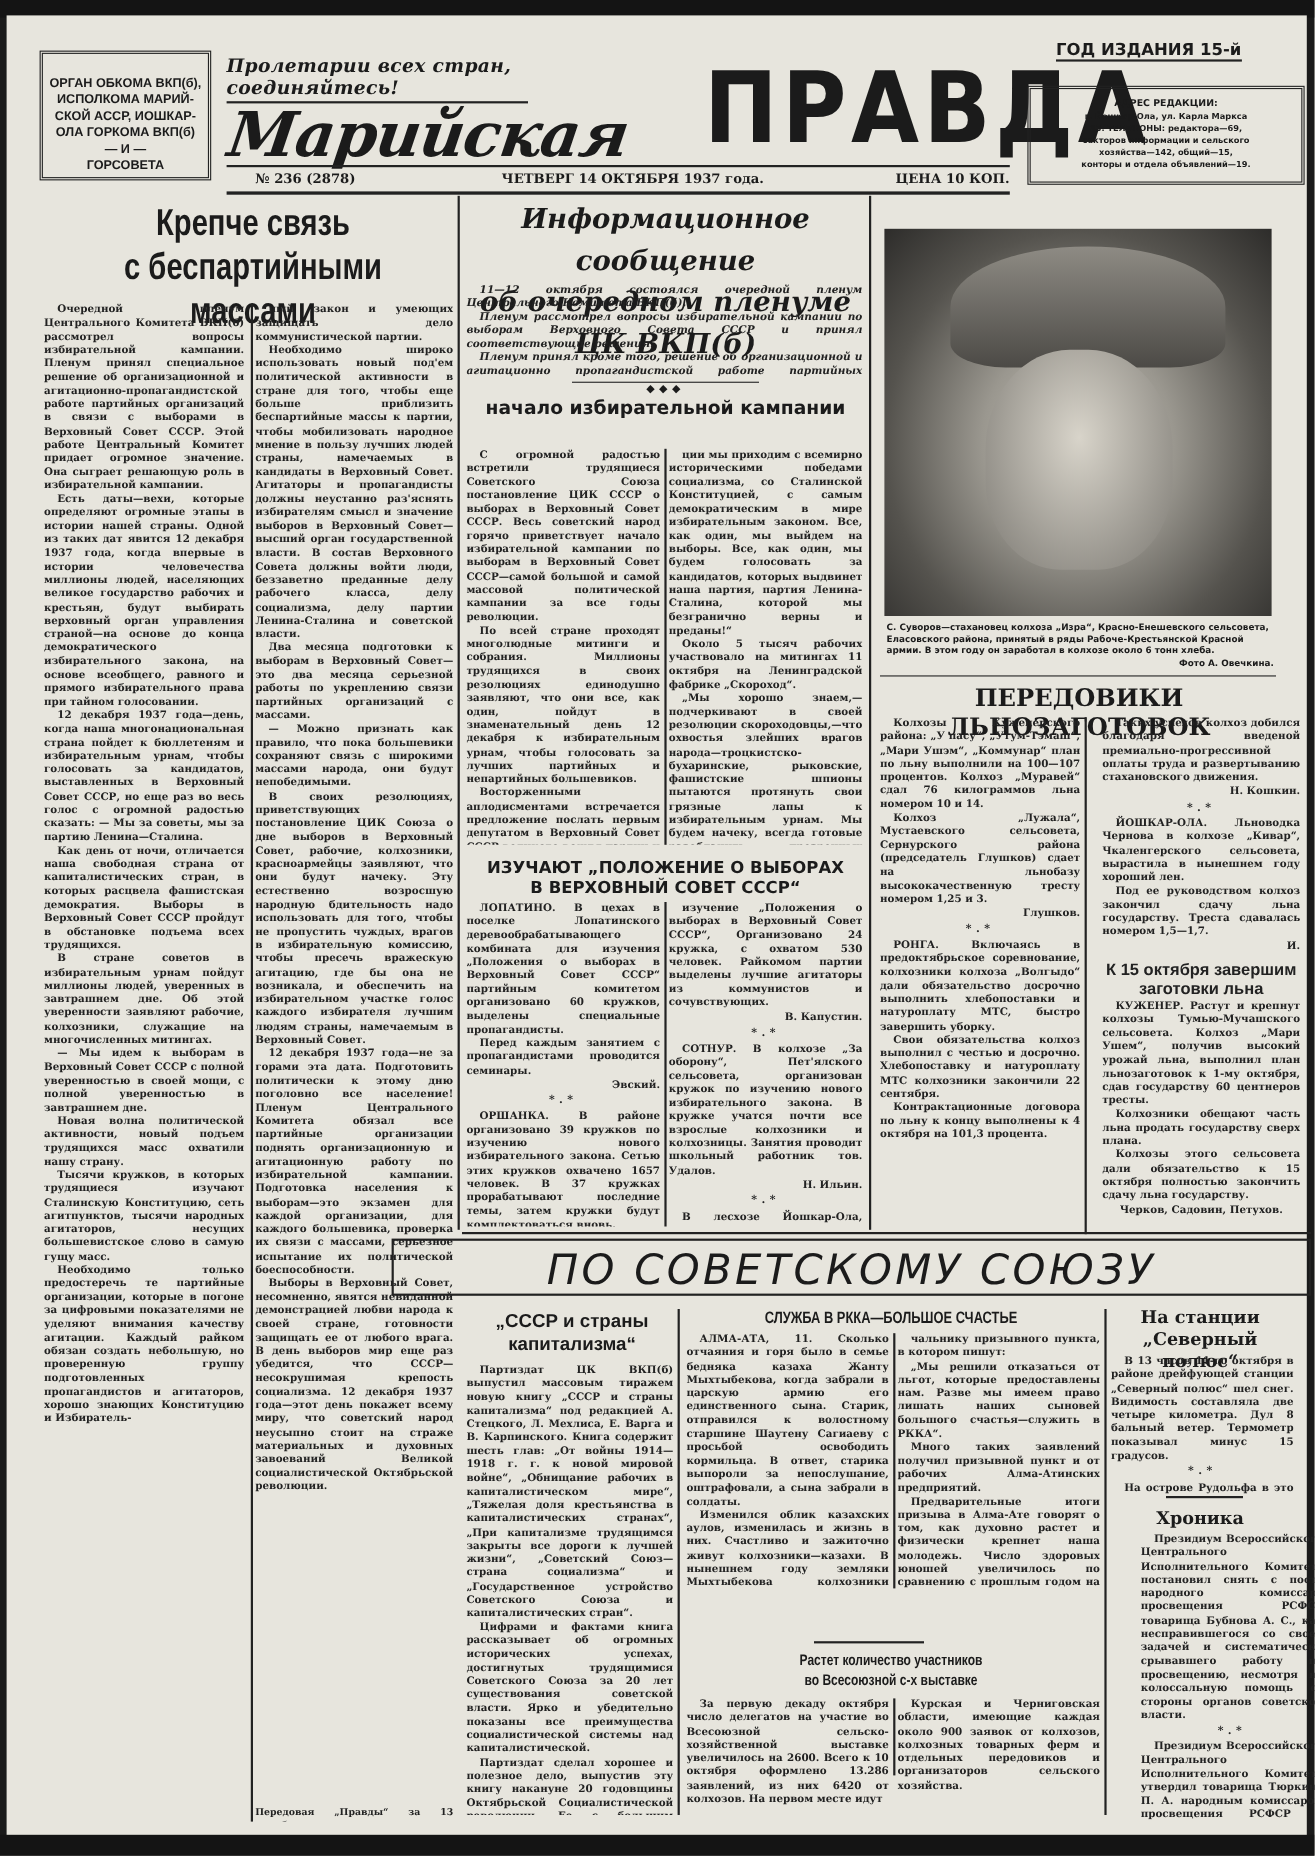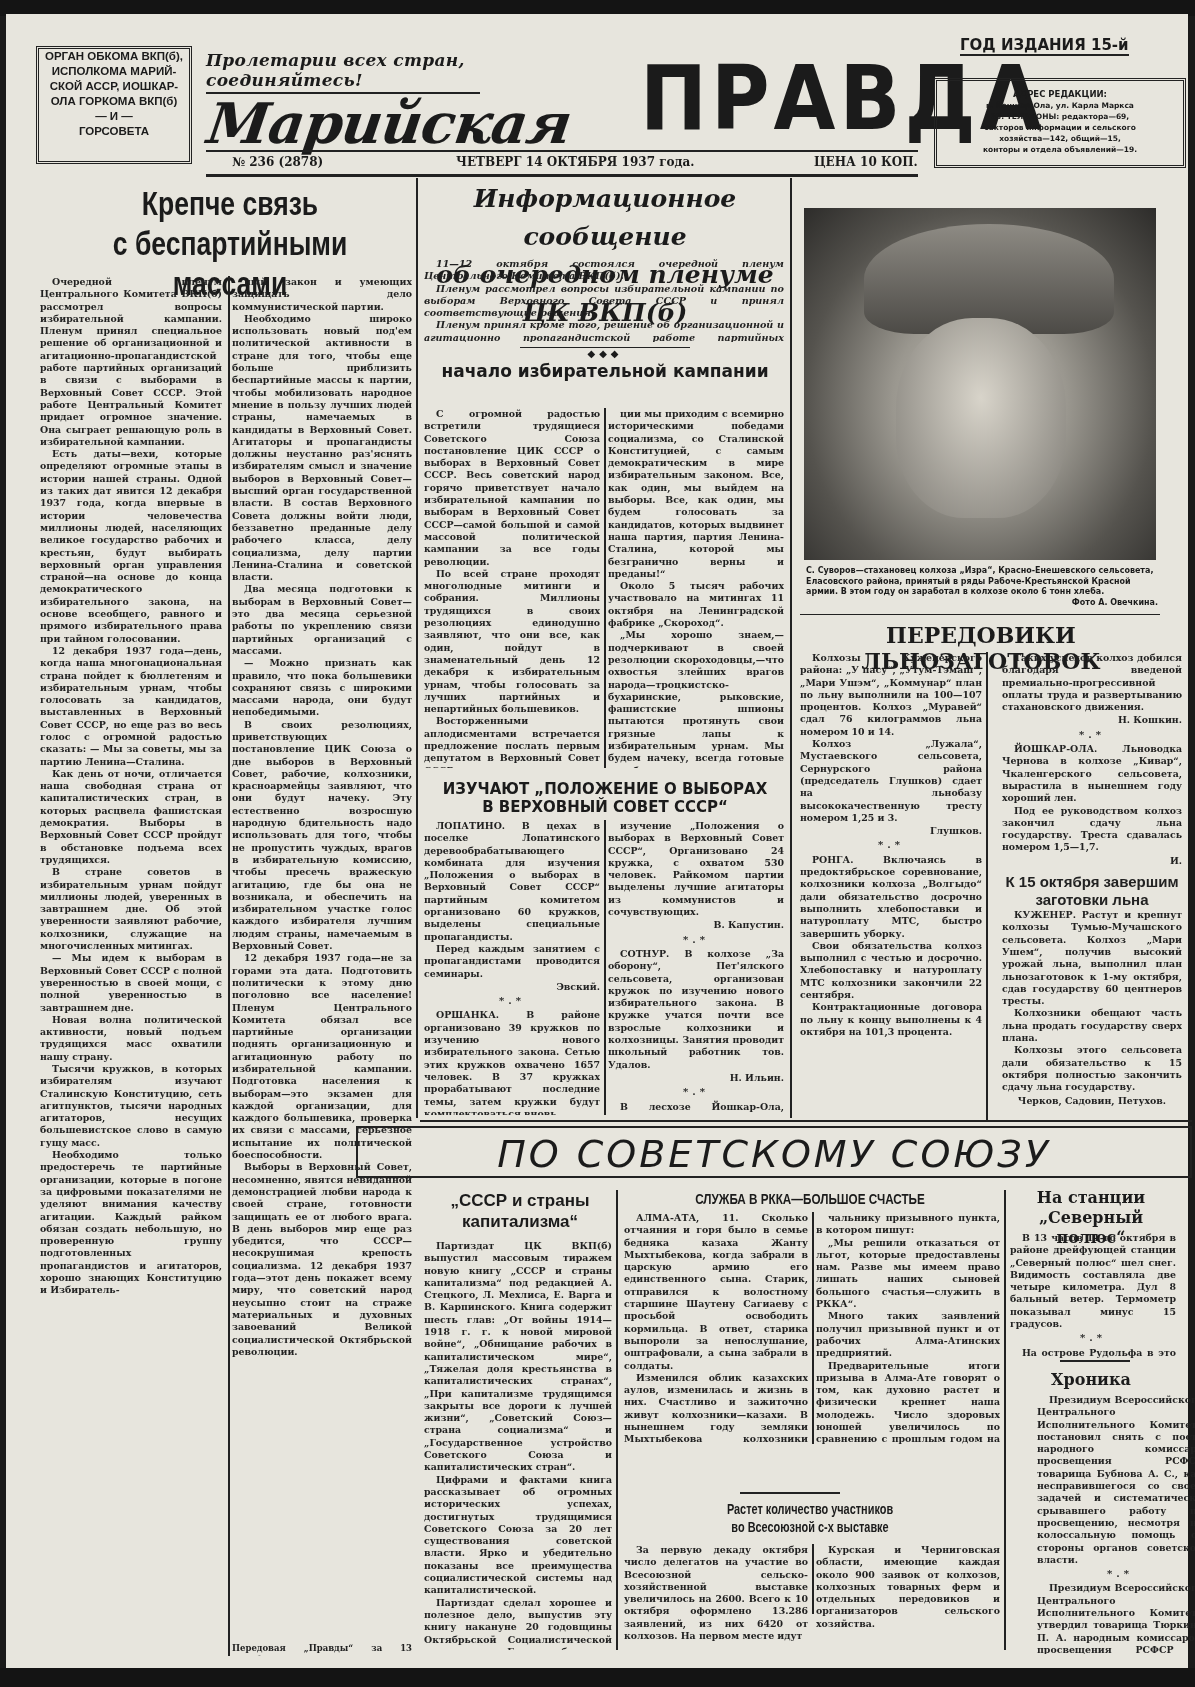--- a/index.html
+++ b/index.html
@@ -3,21 +3,21 @@
 <meta charset="utf-8">
 <style>
   html, body { margin:0; padding:0; }
   body { width:1195px; height:1687px; background:#1a1a1a; position:relative; overflow:hidden;
          font-family:"DejaVu Serif", serif; color:#1b1b1b; }
   .paper { position:absolute; left:6px; top:14px; width:1182px; height:1656px; background:#e7e5dd; }
   .topband { position:absolute; left:0; top:0; width:1195px; height:16px; background:#141414; }
   .botband { position:absolute; left:0; top:1668px; width:1195px; height:19px; background:#141414; }
 
   .orgbox { position:absolute; left:36px; top:46px; width:156px; height:118px; border:3px double #222;
-            text-align:center; font:bold 11.5px/15px "Liberation Sans", sans-serif; padding-top:0; box-sizing:border-box; }
+            text-align:center; font:bold 11.5px/15px "Liberation Sans", sans-serif; padding-top:20px; box-sizing:border-box; }
   .slogan { position:absolute; left:206px; top:50px; width:274px; font:italic bold 17px "DejaVu Serif", serif;
             border-bottom:2px solid #222; padding-bottom:2px; letter-spacing:.3px; }
   .mast-script { position:absolute; left:208px; top:90px; font:italic 900 56px "DejaVu Serif", serif; letter-spacing:-1px; transform:skewX(-8deg); }
   .mast-block { position:absolute; left:640px; top:54px; font:900 80px/80px "DejaVu Sans", sans-serif; letter-spacing:4px; transform:scaleY(1.12); transform-origin:top; }
   .year { position:absolute; left:960px; top:36px; font:bold 15px "DejaVu Sans", sans-serif; border-bottom:2px solid #222; }
   .addrbox { position:absolute; left:934px; top:78px; width:252px; height:90px; border:3px double #222; box-sizing:border-box;
              font:bold 7.5px/11px "DejaVu Sans", sans-serif; text-align:center; padding:8px 6px 0; }
   .dateline { position:absolute; left:206px; top:150px; width:712px; border-top:2px solid #222; border-bottom:3px solid #222;
               height:22px; font:bold 12px "DejaVu Serif", serif; }
   .dateline span { position:absolute; top:3px; }
@@ -78,21 +78,21 @@
   <div class="h-cond" style="font-size:34px; line-height:40px;">с беспартийными массами</div>
 </div>
 <div class="col" style="left:40px; top:276px; width:182px; height:1380px;">
   <p>Очередной пленум Центрального Комитета ВКП(б) рассмотрел вопросы избирательной кампании. Пленум принял специальное решение об организационной и агитационно-пропагандистской работе партийных организаций в связи с выборами в Верховный Совет СССР. Этой работе Центральный Комитет придает огромное значение. Она сыграет решающую роль в избирательной кампании.</p>
   <p>Есть даты—вехи, которые определяют огромные этапы в истории нашей страны. Одной из таких дат явится 12 декабря 1937 года, когда впервые в истории человечества миллионы людей, населяющих великое государство рабочих и крестьян, будут выбирать верховный орган управления страной—на основе до конца демократического избирательного закона, на основе всеобщего, равного и прямого избирательного права при тайном голосовании.</p>
   <p>12 декабря 1937 года—день, когда наша многонациональная страна пойдет к бюллетеням и избирательным урнам, чтобы голосовать за кандидатов, выставленных в Верховный Совет СССР, но еще раз во весь голос с огромной радостью сказать: — Мы за советы, мы за партию Ленина—Сталина.</p>
   <p>Как день от ночи, отличается наша свободная страна от капиталистических стран, в которых расцвела фашистская демократия. Выборы в Верховный Совет СССР пройдут в обстановке подъема всех трудящихся.</p>
   <p>В стране советов в избирательным урнам пойдут миллионы людей, уверенных в завтрашнем дне. Об этой уверенности заявляют рабочие, колхозники, служащие на многочисленных митингах.</p>
   <p>— Мы идем к выборам в Верховный Совет СССР с полной уверенностью в своей мощи, с полной уверенностью в завтрашнем дне.</p>
   <p>Новая волна политической активности, новый подъем трудящихся масс охватили нашу страну.</p>
-  <p>Тысячи кружков, в которых избирателям изучают Сталинскую Конституцию, сеть агитпунктов, тысячи народных агитаторов, несущих большевистское слово в самую гущу масс.</p>
+  <p>Тысячи кружков, в которых трудящиеся изучают Сталинскую Конституцию, сеть агитпунктов, тысячи народных агитаторов, несущих большевистское слово в самую гущу масс.</p>
   <p>Необходимо только предостеречь те партийные организации, которые в погоне за цифровыми показателями не уделяют внимания качеству агитации. Каждый райком обязан создать небольшую, но проверенную группу подготовленных пропагандистов и агитаторов, хорошо знающих Конституцию и Избиратель-</p>
 </div>
 <div class="vrule" style="left:228px; top:276px; height:1380px;"></div>
 <div class="col" style="left:232px; top:276px; width:180px; height:1360px;">
   <p>ный закон и умеющих защищать дело коммунистической партии.</p>
   <p>Необходимо широко использовать новый под'ем политической активности в стране для того, чтобы еще больше приблизить беспартийные массы к партии, чтобы мобилизовать народное мнение в пользу лучших людей страны, намечаемых в кандидаты в Верховный Совет. Агитаторы и пропагандисты должны неустанно раз'яснять избирателям смысл и значение выборов в Верховный Совет—высший орган государственной власти. В состав Верховного Совета должны войти люди, беззаветно преданные делу рабочего класса, делу социализма, делу партии Ленина-Сталина и советской власти.</p>
   <p>Два месяца подготовки к выборам в Верховный Совет—это два месяца серьезной работы по укреплению связи партийных организаций с массами.</p>
   <p>— Можно признать как правило, что пока большевики сохраняют связь с широкими массами народа, они будут непобедимыми.</p>
   <p>В своих резолюциях, приветствующих постановление ЦИК Союза о дне выборов в Верховный Совет, рабочие, колхозники, красноармейцы заявляют, что они будут начеку. Эту естественно возросшую народную бдительность надо использовать для того, чтобы не пропустить чуждых, врагов в избирательную комиссию, чтобы пресечь вражескую агитацию, где бы она не возникала, и обеспечить на избирательном участке голос каждого избирателя лучшим людям страны, намечаемым в Верховный Совет.</p>
   <p>12 декабря 1937 года—не за горами эта дата. Подготовить политически к этому дню поголовно все население! Пленум Центрального Комитета обязал все партийные организации поднять организационную и агитационную работу по избирательной кампании. Подготовка населения к выборам—это экзамен для каждой организации, для каждого большевика, проверка их связи с массами, серьезное испытание их политической боеспособности.</p>

